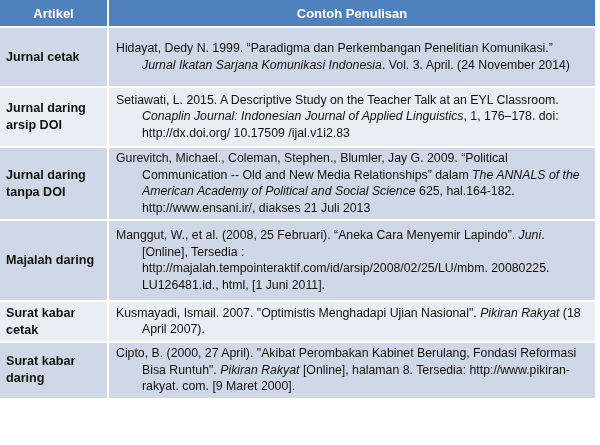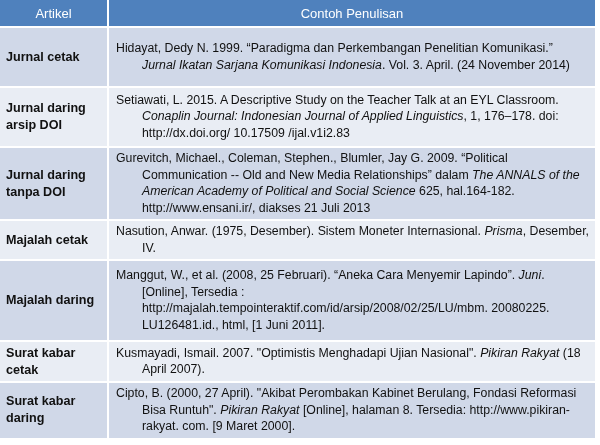--- a/index.html
+++ b/index.html
@@ -1,20 +1,20 @@
 <!DOCTYPE html>
 <html><head>
 <meta charset="utf-8">
 <style>
   html, body { margin: 0; padding: 0; background: #ffffff; }
   body { width: 600px; height: 445px; overflow: hidden; font-family: "Liberation Sans", "DejaVu Sans", sans-serif; }
   table { border-collapse: collapse; width: 595px; table-layout: fixed; }
   col.c1 { width: 108px; }
   col.c2 { width: 487px; }
-  th { background: #4f81bd; color: #ffffff; font-weight: normal; font-size: 13px; height: 26px; padding: 0; text-align: center; border-right: 2px solid #ffffff; }
+  th { background: #4f81bd; color: #ffffff; font-weight: bold; font-size: 13px; height: 26px; padding: 0; text-align: center; border-right: 2px solid #ffffff; }
   th:last-child { border-right: none; }
   td { font-size: 12.3px; line-height: 16.5px; color: #111; vertical-align: middle; border-top: 2px solid #ffffff; border-right: 2px solid #ffffff; }
   td:last-child { border-right: none; }
   td.label { font-weight: bold; padding: 0 4px 0 6px; font-size: 12.6px; line-height: 17px; }
   td.ref { padding: 2px 6px 3px 7px; }
   tr.odd td { background: #d0d8e8; }
   tr.even td { background: #e9edf4; }
   .cite { padding-left: 26px; text-indent: -26px; }
   i { font-style: italic; }
 </style>
@@ -50,28 +50,20 @@
       </td>
     </tr>
     <tr class="odd" style="height:71px">
       <td class="label">Jurnal daring tanpa DOI</td>
       <td class="ref">
         <div class="cite">
           <span>Gurevitch, Michael., Coleman, Stephen., Blumler, Jay G. 2009. “Political Communication -- Old and New Media Relationships” dalam </span><i>The ANNALS of the American Academy of Political and Social Science</i><span> 625, hal.164-182. http://www.ensani.ir/, diakses 21 Juli 2013</span>
         </div>
       </td>
     </tr>
-    <tr class="even" style="height:40px">
-      <td class="label">Majalah cetak</td>
-      <td class="ref">
-        <div class="cite">
-          <span>Nasution, Anwar. (1975, Desember). Sistem  Moneter Internasional. </span><i>Prisma</i><span>, Desember, IV.</span>
-        </div>
-      </td>
-    </tr>
     <tr class="odd" style="height:81px">
       <td class="label">Majalah daring</td>
       <td class="ref">
         <div class="cite">
           <span>Manggut, W., et al. (2008, 25 Februari). “Aneka Cara Menyemir Lapindo”. </span><i>Juni</i><span>. [Online], Tersedia : http://majalah.tempointeraktif.com/id/arsip/2008/02/25/LU/mbm. 20080225. LU126481.id., html, [1 Juni 2011].</span>
         </div>
       </td>
     </tr>
     <tr class="even" style="height:41px">
       <td class="label">Surat kabar cetak</td>

